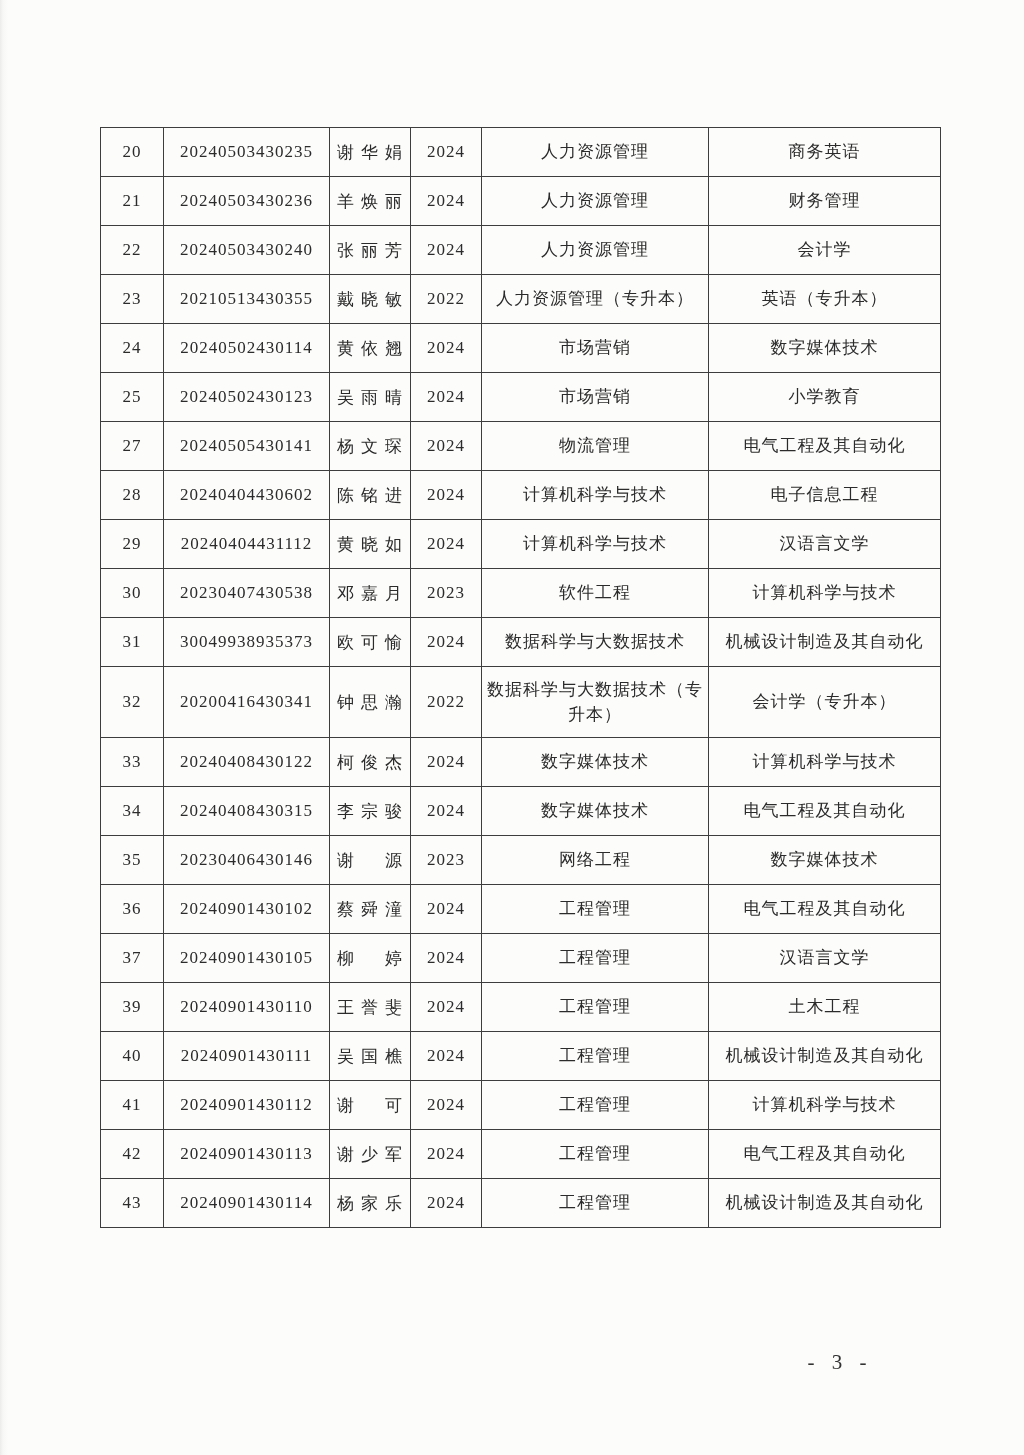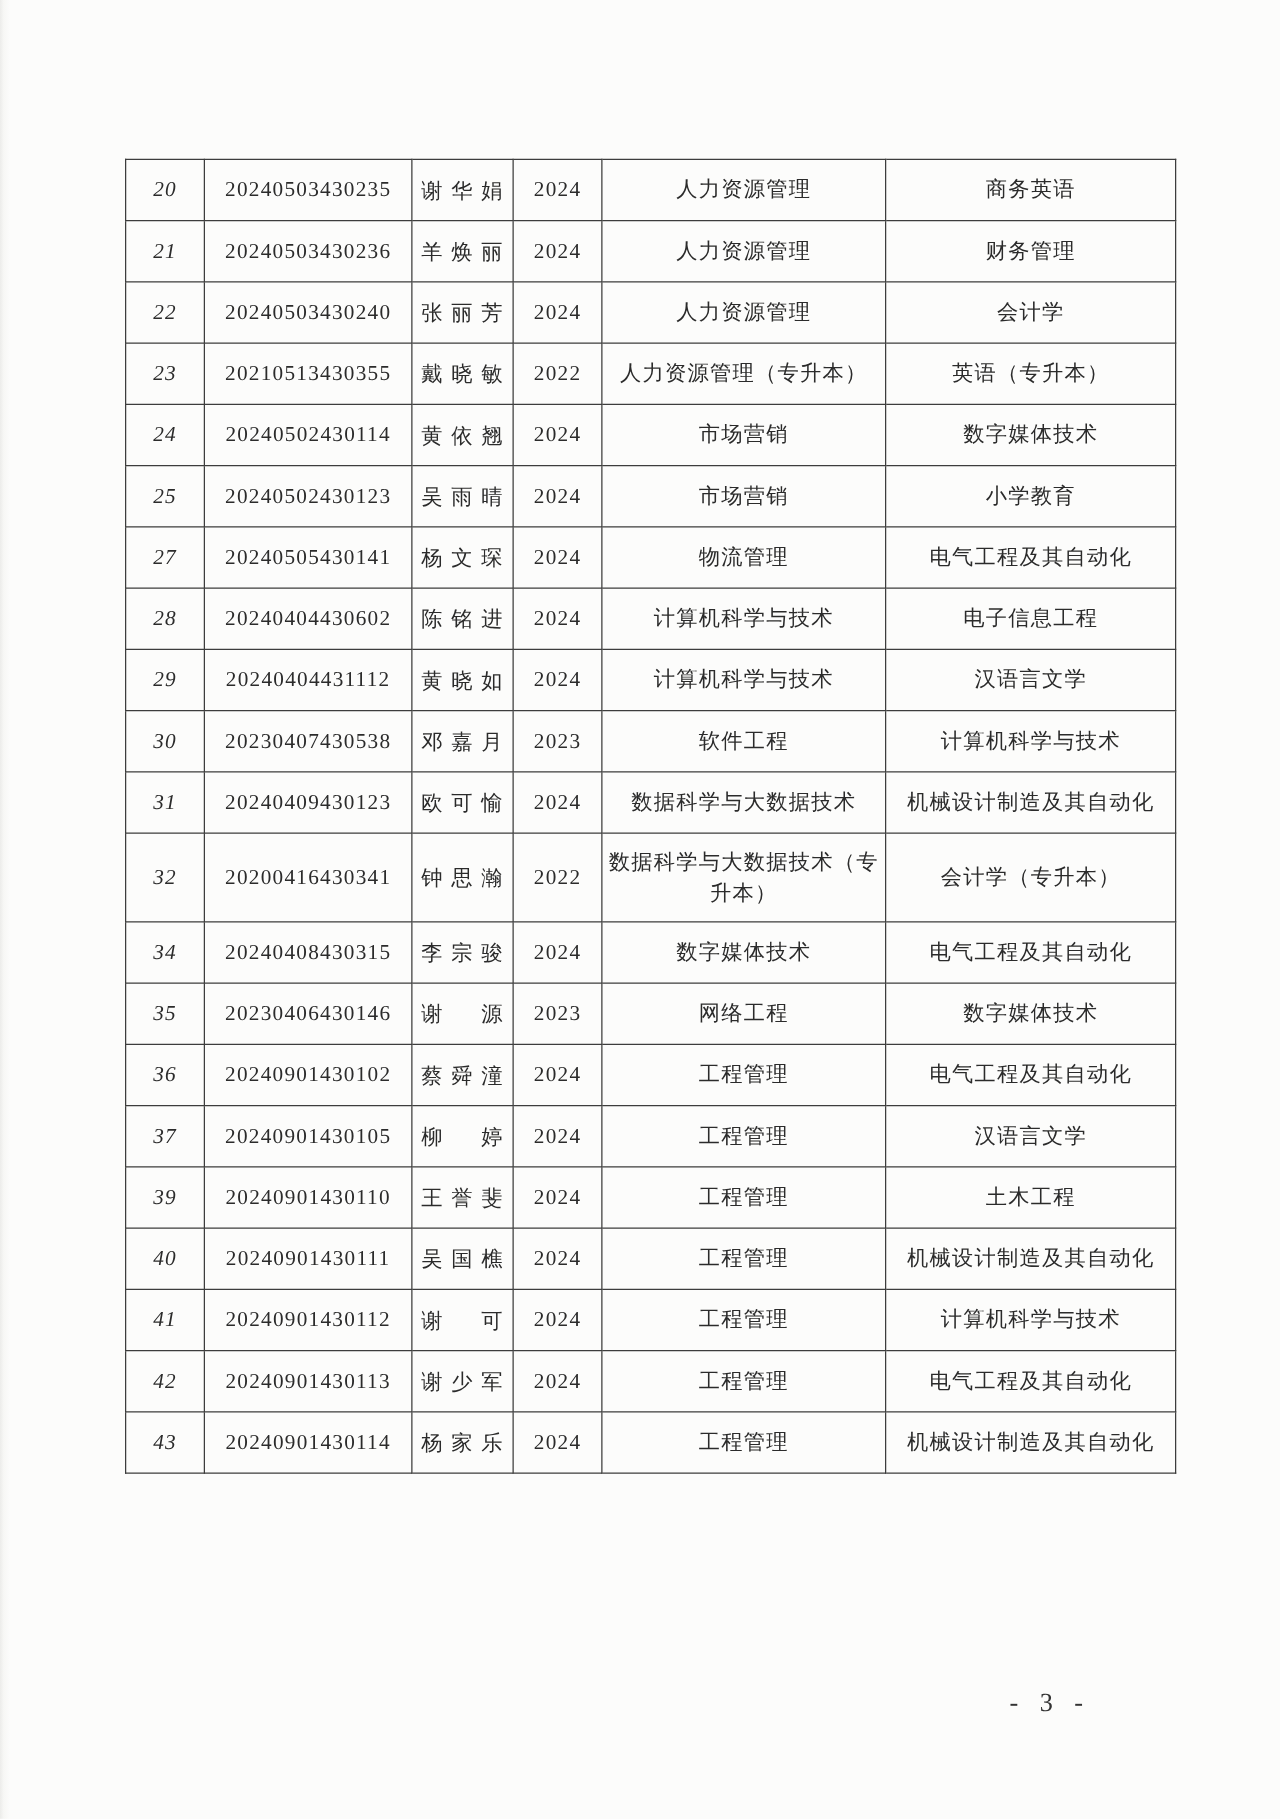--- a/index.html
+++ b/index.html
@@ -33,21 +33,21 @@
     text-align: center;
     vertical-align: middle;
     font-size: 17px;
     letter-spacing: 1px;
     padding: 2px 4px;
     box-sizing: border-box;
     color: #2b2b2b;
   }
   table.records tr { height: 49px; }
   table.records tr.tall { height: 71px; }
-  td.c-seq   { font-size: 16.5px; font-style: italic; }
+  td.c-seq   { font-size: 16.5px; }
   td.c-id    { font-size: 17px; letter-spacing: 0.6px; }
   td.c-year  { font-size: 17px; letter-spacing: 0.6px; }
   td.c-major, td.c-newmajor { letter-spacing: 1.8px; line-height: 1.5; font-family: Liberation Serif, serif; }
   .jname {
     display: inline-block;
     width: 66px;
     text-align: justify;
     text-align-last: justify;
   }
   .page-number {
@@ -162,36 +162,44 @@
     <td class="c-seq">30</td>
     <td class="c-id">20230407430538</td>
     <td class="c-name"><span class="jname">邓嘉月</span></td>
     <td class="c-year">2023</td>
     <td class="c-major">软件工程</td>
     <td class="c-newmajor">计算机科学与技术</td>
   </tr>
 
   <tr>
     <td class="c-seq">31</td>
-    <td class="c-id">20240409430123</td>
+    <td class="c-id">30049938935373</td>
     <td class="c-name"><span class="jname">欧可愉</span></td>
     <td class="c-year">2024</td>
     <td class="c-major">数据科学与大数据技术</td>
     <td class="c-newmajor">机械设计制造及其自动化</td>
   </tr>
 
   <tr class="tall">
     <td class="c-seq">32</td>
     <td class="c-id">20200416430341</td>
     <td class="c-name"><span class="jname">钟思瀚</span></td>
     <td class="c-year">2022</td>
     <td class="c-major">数据科学与大数据技术（专升本）</td>
     <td class="c-newmajor">会计学（专升本）</td>
   </tr>
 
+  <tr>
+    <td class="c-seq">33</td>
+    <td class="c-id">20240408430122</td>
+    <td class="c-name"><span class="jname">柯俊杰</span></td>
+    <td class="c-year">2024</td>
+    <td class="c-major">数字媒体技术</td>
+    <td class="c-newmajor">计算机科学与技术</td>
+  </tr>
 
   <tr>
     <td class="c-seq">34</td>
     <td class="c-id">20240408430315</td>
     <td class="c-name"><span class="jname">李宗骏</span></td>
     <td class="c-year">2024</td>
     <td class="c-major">数字媒体技术</td>
     <td class="c-newmajor">电气工程及其自动化</td>
   </tr>
 

